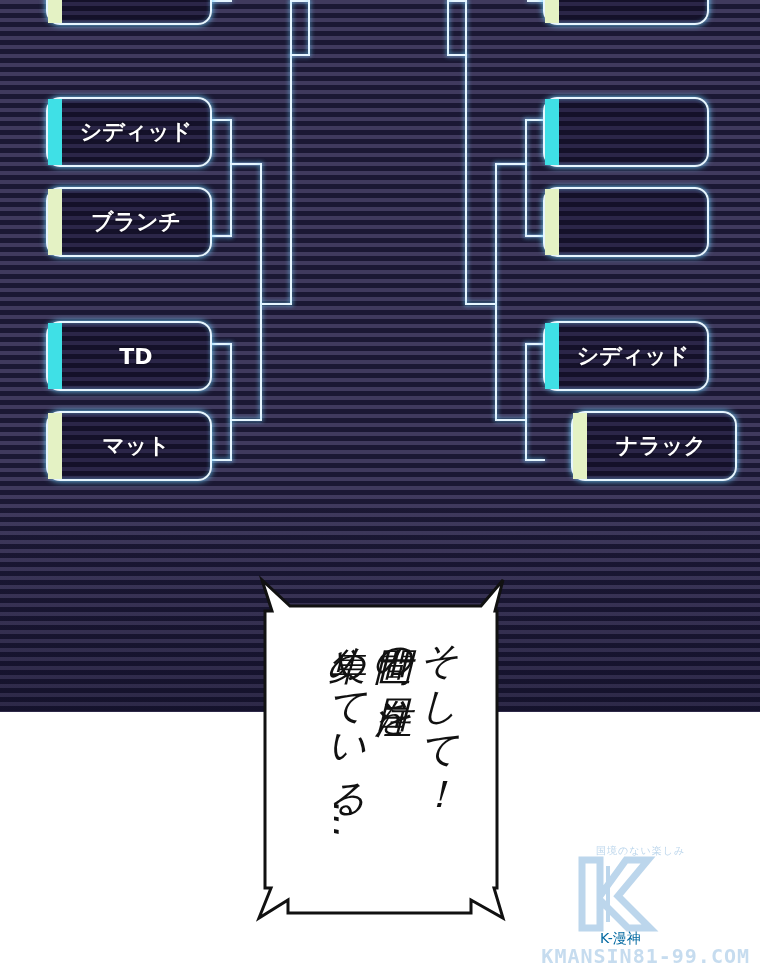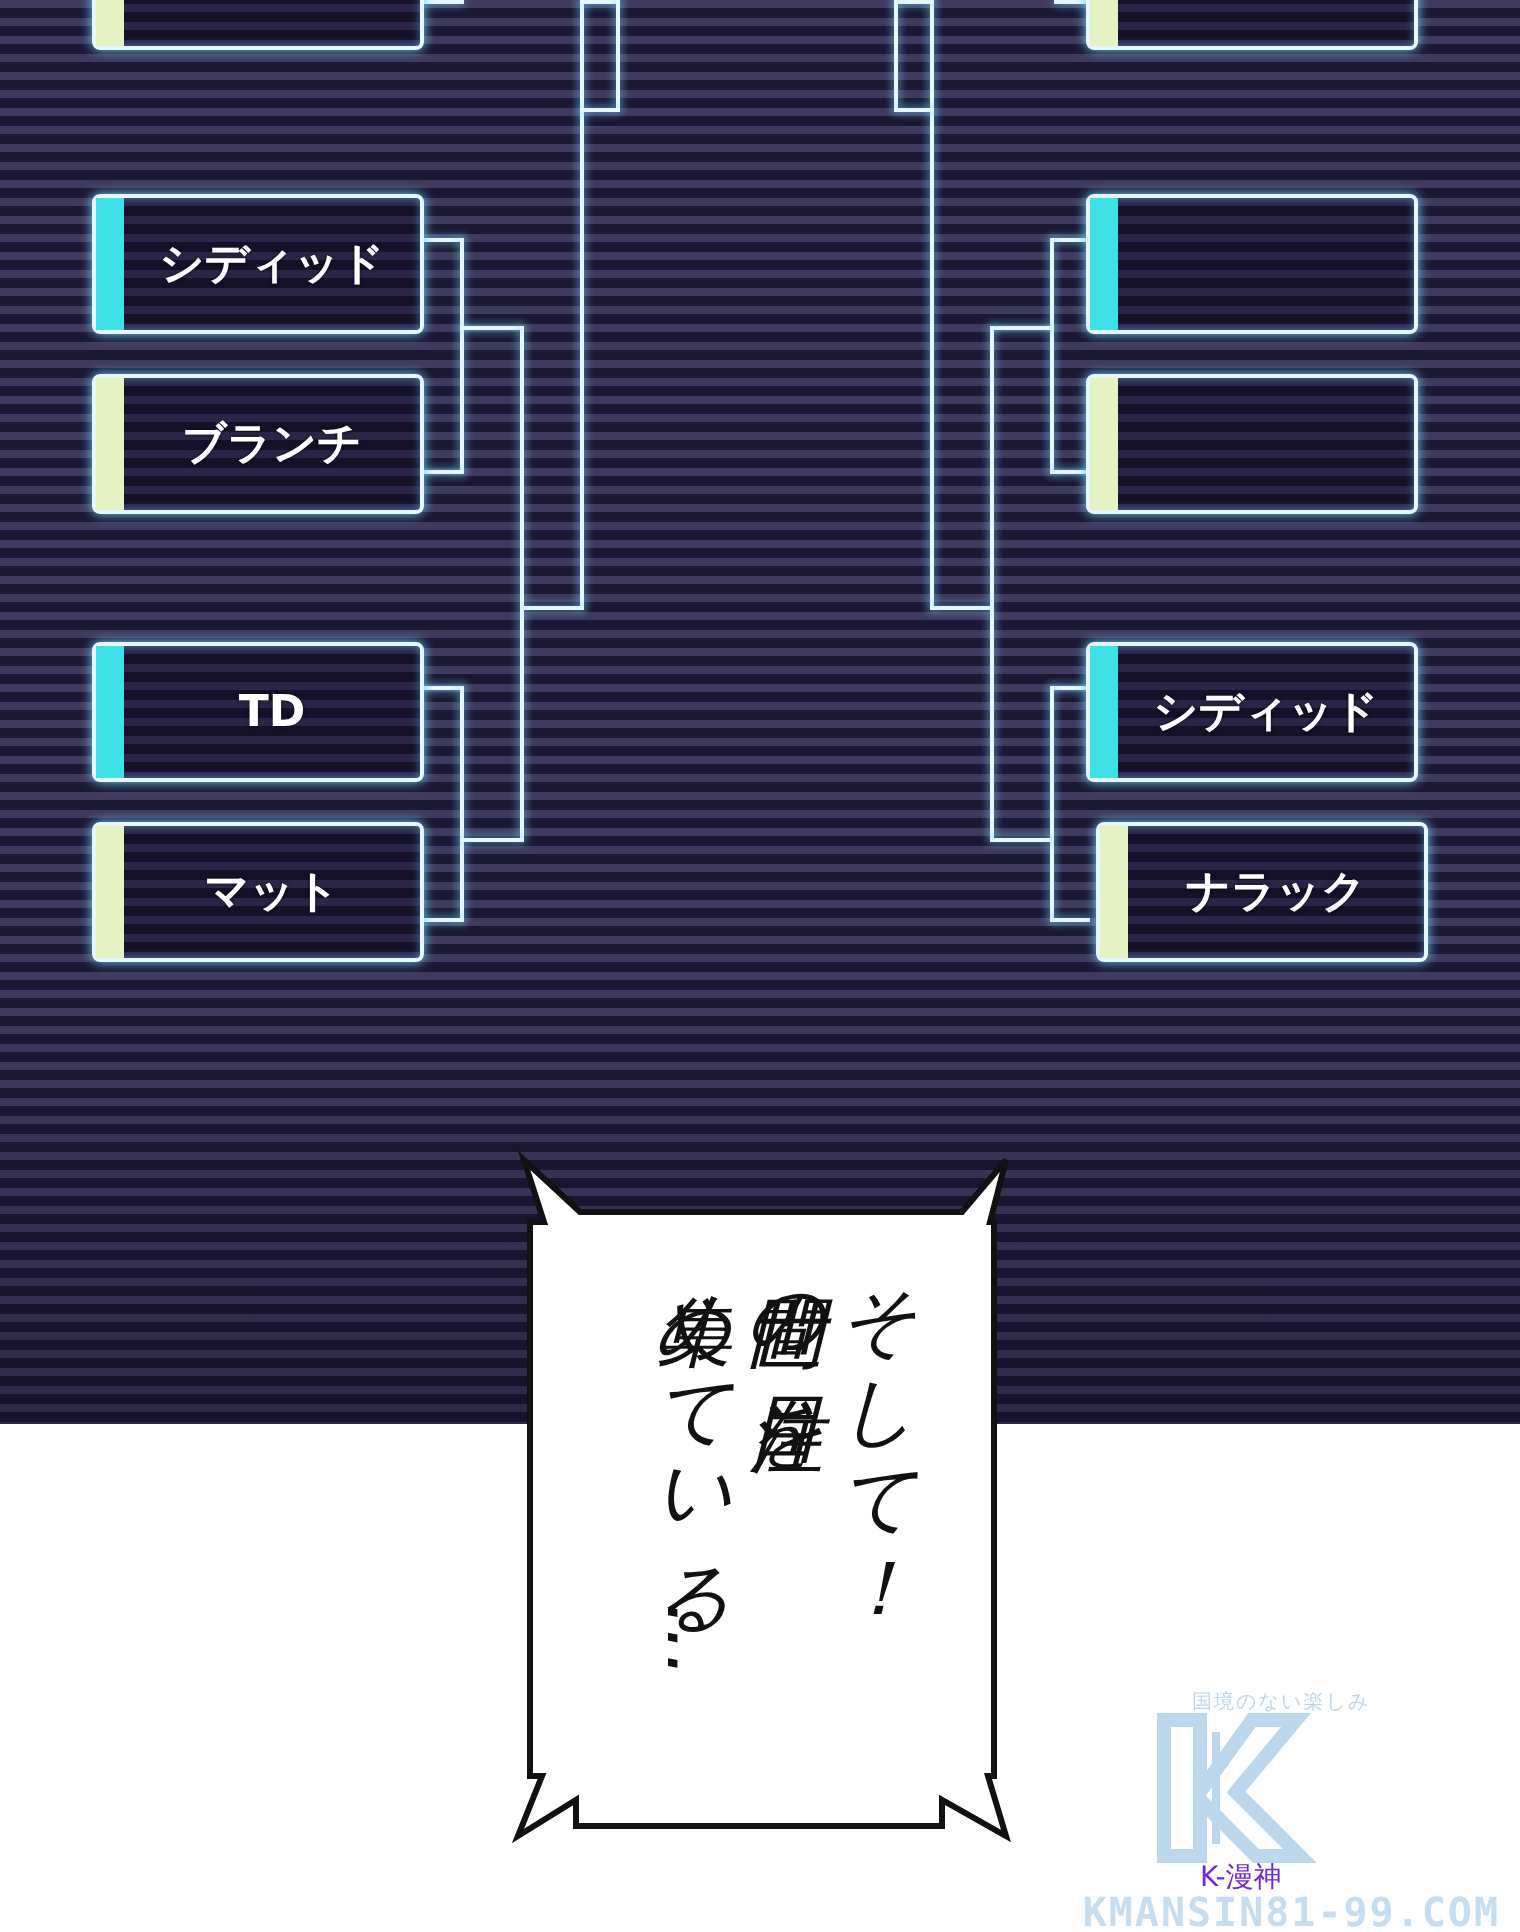--- a/index.html
+++ b/index.html
@@ -14,21 +14,21 @@
         #403a5e 0px, #403a5e 4px,
         #1b1834 4px, #1b1834 9px);
     }
     .panel::after {
       content: ""; position: absolute; left: 0; right: 0; bottom: 0; height: 220px;
       background: linear-gradient(to bottom, rgba(10,8,30,0) 0%, rgba(10,8,30,0.35) 100%);
       pointer-events: none;
     }
     .slot {
       position: absolute; width: 166px; height: 70px;
-      border: 2px solid #e6f6ff; border-radius: 4px;
+      border: 2px solid #e6f6ff; border-radius: 14px;
       box-shadow: 0 0 6px #6fd2ff, inset 0 0 4px rgba(111,210,255,0.5);
       box-sizing: border-box;
       background: repeating-linear-gradient(to bottom,
         #2b2648 0px, #2b2648 4px,
         #141129 4px, #141129 9px);
       z-index: 2;
     }
     .slot .bar {
       position: absolute; left: 0; top: 0; bottom: 0; width: 14px;
     }
@@ -58,21 +58,21 @@
     .watermark {
       position: absolute; left: 560px; top: 840px; width: 200px; height: 126px;
       z-index: 5; color: #bcd6ec;
     }
     .wm-small {
       position: absolute; left: 36px; top: 4px; font-size: 10px; color: #bcd6ec;
       letter-spacing: 1px;
     }
     .wm-k { position: absolute; left: 18px; top: 16px; }
     .wm-kname {
-      position: absolute; left: 40px; top: 90px; font-size: 14px; color: #6d28d9;
+      position: absolute; left: 40px; top: 90px; font-size: 14px; color: #0369a1;
     }
     .wm-url {
       position: absolute; left: -70px; top: 104px; width: 260px; text-align: right;
       font-size: 20px; font-weight: bold; color: #c6dcef; letter-spacing: 1px;
       font-family: "DejaVu Sans Mono", monospace;
     }
   </style>
 </head>
 <body>
 
@@ -106,21 +106,21 @@
 <div class="slot" style="left:543px; top:97px;">
   <div class="bar" style="background:#3fe0e6;"></div>
 </div>
 <div class="slot" style="left:543px; top:187px;">
   <div class="bar" style="background:#e4f2c4;"></div>
 </div>
 <div class="slot" style="left:543px; top:321px;">
   <div class="bar" style="background:#3fe0e6;"></div>
   <div class="name">シディッド</div>
 </div>
-<div class="slot" style="left:548px; top:411px;padding-left:48px;">
+<div class="slot" style="left:571px; top:411px;padding-left:48px;">
   <div class="bar" style="background:#e4f2c4;"></div>
   <div class="name">ナラック</div>
 </div>
 
 <div class="line" style="left:212px; top:0px; width:20px; height:2px;"></div>
 <div class="line" style="left:290px; top:0px; width:2px; height:305px;"></div>
 <div class="line" style="left:290px; top:0px; width:20px; height:2px;"></div>
 <div class="line" style="left:308px; top:0px; width:2px; height:55px;"></div>
 <div class="line" style="left:290px; top:54px; width:20px; height:2px;"></div>
 

